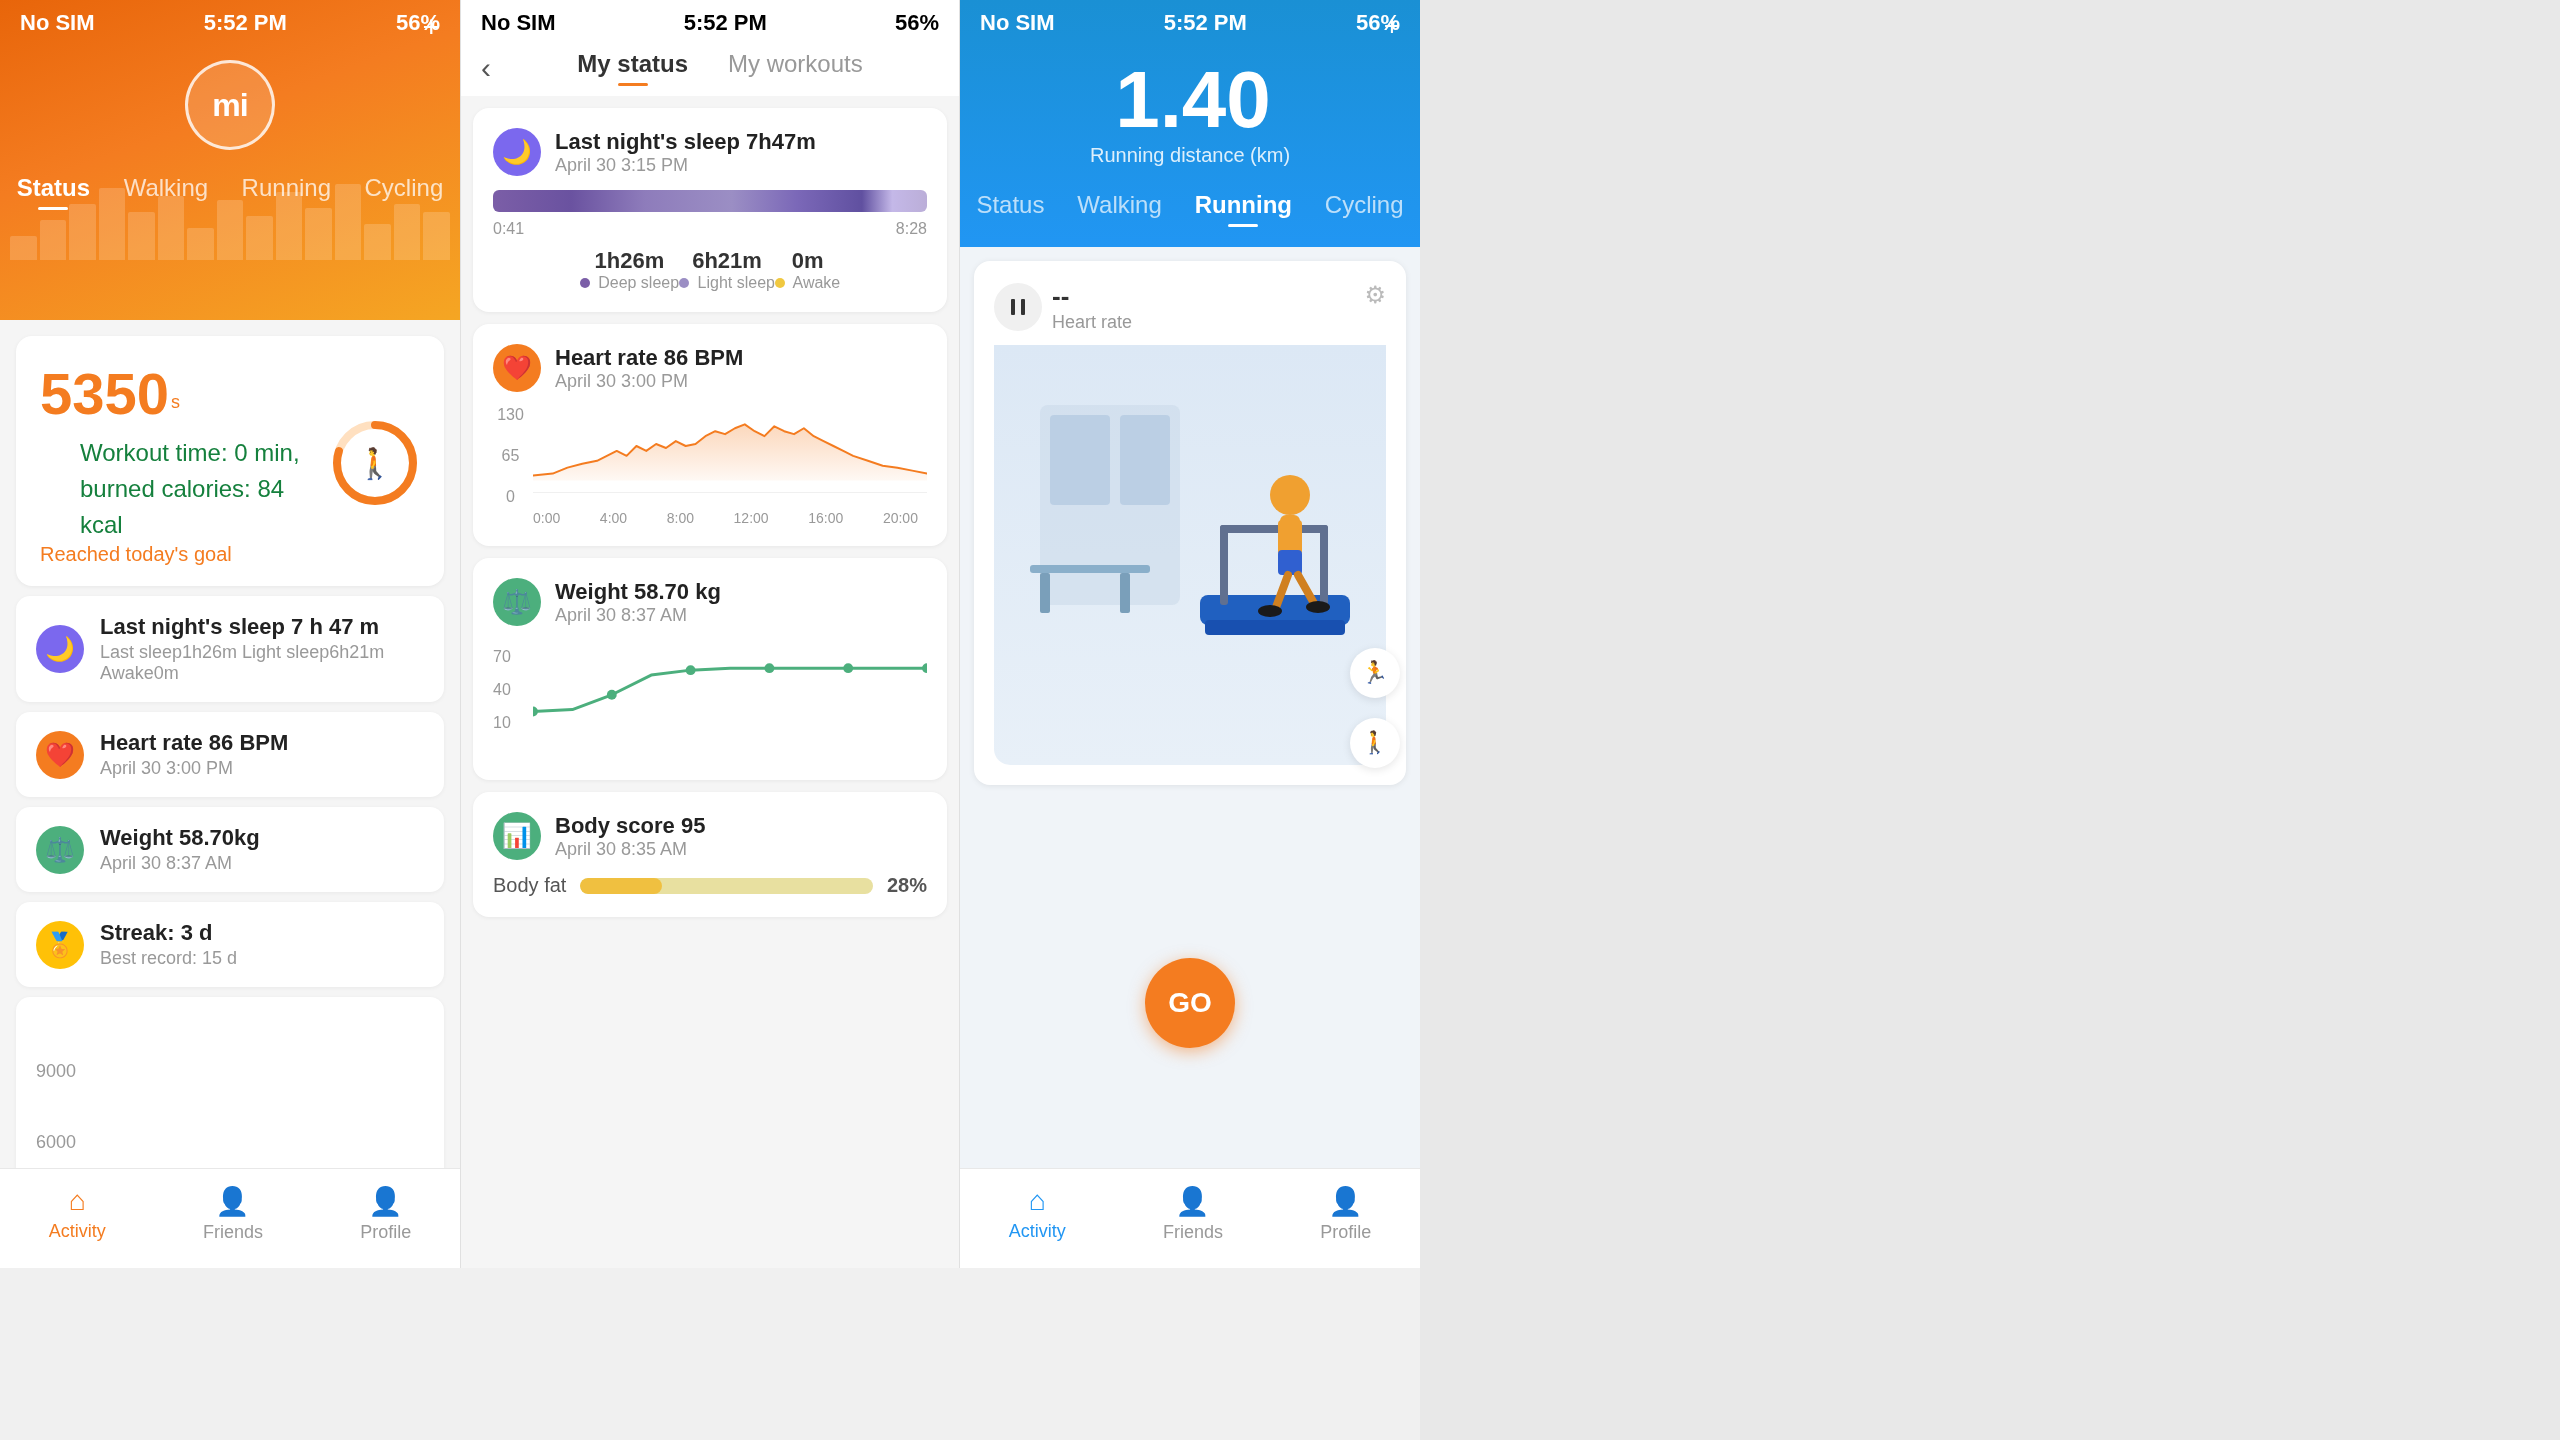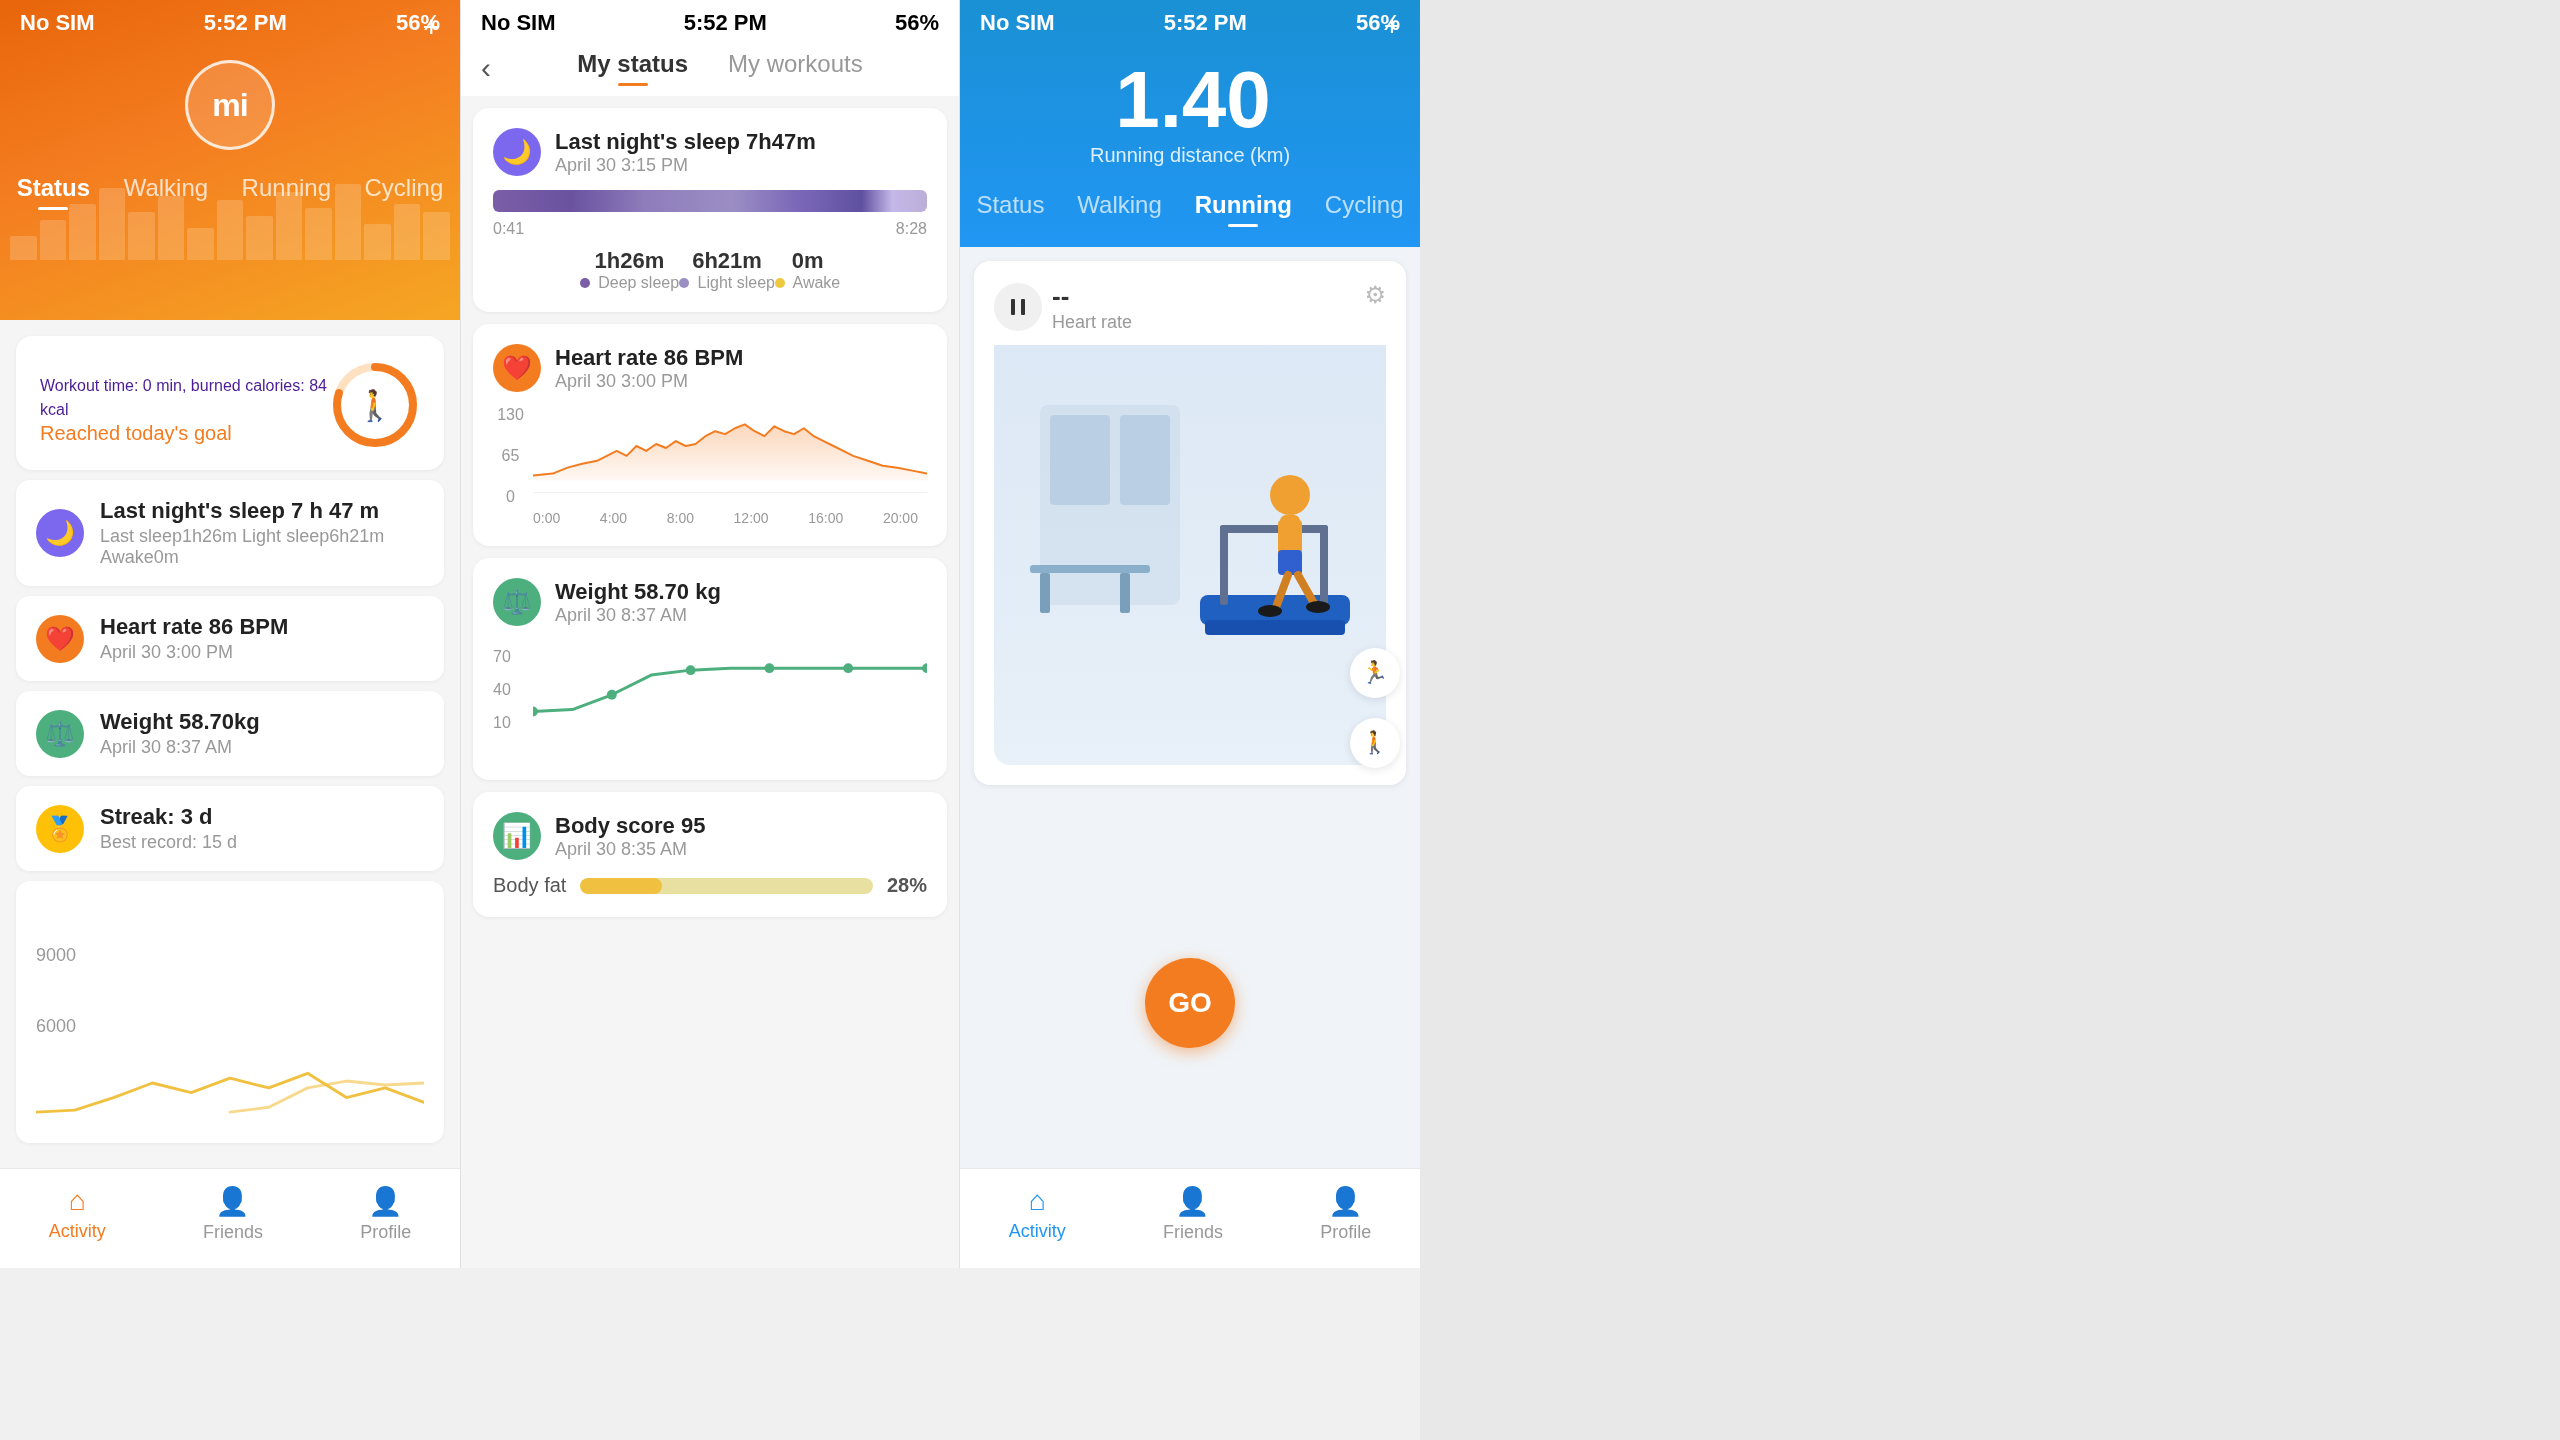--- a/index.html
+++ b/index.html
@@ -125,24 +125,25 @@
       box-shadow: 0 1px 4px rgba(0,0,0,0.06);
     }
     .p1-steps-left {}
     .p1-steps-unit {
       font-size: 18px;
       color: #f47c20;
       vertical-align: super;
       margin-left: 2px;
     }
     .p1-steps-info {
-      font-size: 16px;
-      color: #4c1d95;
+      font-size: 24px;
+      color: #15803d;
       margin-top: 8px;
       line-height: 1.5;
+      margin-left: 40px;
     }
     .p1-steps-goal {
       font-size: 20px;
       color: #f47c20;
       font-weight: 500;
     }
     .p1-ring {
       width: 90px;
       height: 90px;
       position: relative;
@@ -568,20 +569,23 @@
       <span class="p1-tab">Walking</span>
       <span class="p1-tab">Running</span>
       <span class="p1-tab">Cycling</span>
     </div>
   </div>
 
   <div class="p1-content">
 
     <div class="p1-steps-card">
       <div class="p1-steps-left">
+        <div>
+          <span style="font-size:58px; font-weight:700; color:#f47c20;">5350</span><span class="p1-steps-unit">s</span>
+        </div>
         <div class="p1-steps-info">Workout time: 0 min, burned calories: 84 kcal</div>
         <div class="p1-steps-goal">Reached today's goal</div>
       </div>
       <div class="p1-ring">
         <svg viewBox="0 0 90 90">
           <circle cx="45" cy="45" r="38" fill="none" stroke="#ffe0c0" stroke-width="8"></circle>
           <circle cx="45" cy="45" r="38" fill="none" stroke="#f47c20" stroke-width="8" stroke-dasharray="239" stroke-dashoffset="48" stroke-linecap="round" transform="rotate(-90 45 45)"></circle>
         </svg>
         <div class="p1-ring-icon">🚶</div>
       </div>

